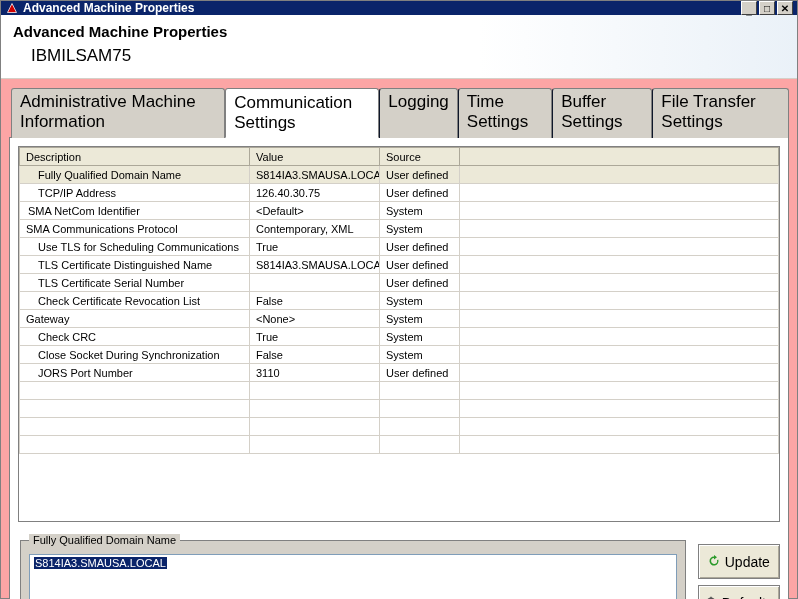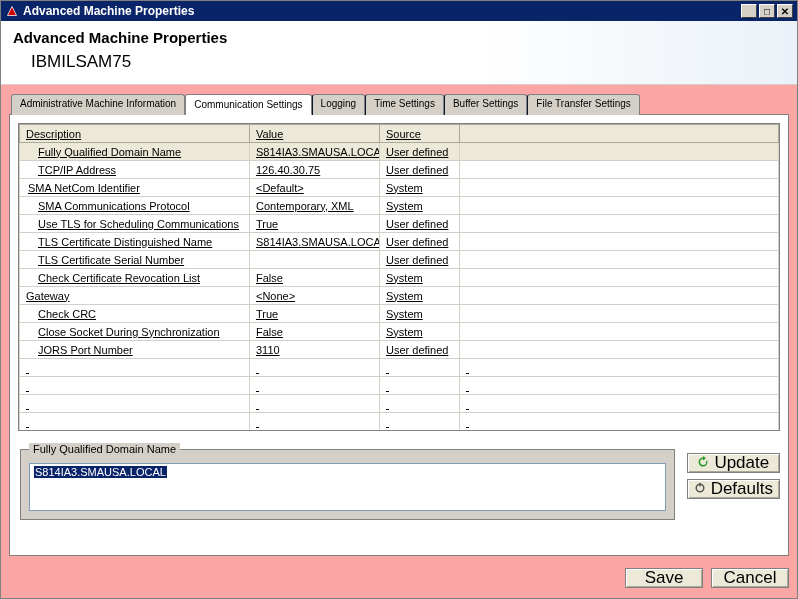--- a/index.html
+++ b/index.html
@@ -70,21 +70,21 @@
   .tab {
     padding: 3px 8px 3px 8px;
     border: 1px solid #808080;
     border-bottom: none;
     background: #d4d0c8;
     margin-right: 0px;
     position: relative;
     top: 1px;
     cursor: pointer;
     border-top-left-radius:3px; border-top-right-radius:3px;
-    font-size:10px;
+    font-size:17px;
   }
   .tab + .tab { border-left: 1px solid #0f172a; }
   .tab.active {
     background:#fff;
     border-color:#808080;
     border-top:1px solid #808080;
     border-bottom: 1px solid #fff;
     z-index:2;
     top:1px;
     padding-top:4px; padding-bottom:4px;
@@ -97,23 +97,22 @@
     background:#fff;
     border:1px solid #808080;
     flex:1;
     padding:8px;
     display:flex; flex-direction:column;
   }
   .table-wrap{
     border:1px solid #808080;
     background:#fff;
     flex:none;
-    height: 308px;
+    height: 376px;
     overflow:hidden;
-    text-decoration:underline;
   }
   table.grid {
     width:100%; border-collapse:collapse; table-layout:fixed;
   }
   table.grid th, table.grid td {
     border: 1px solid #d4d0c8;
     padding: 2px 6px;
     height:18px;
     font-size:11px;
     text-align:left;
@@ -147,28 +146,28 @@
     background:#fff; padding:2px 4px; font-size:11px;
     resize:none;
   }
   .highlight-text{
     background:#0a246a; color:#fff; padding:0 1px;
   }
   .side-buttons{
     display:flex; flex-direction:column; gap:6px; margin-top:10px;
   }
   .btn {
-    min-width:72px; height:20px;
+    min-width:72px; height:35px;
     border:1px solid #808080;
     background:#ece9d8;
     box-shadow: inset 1px 1px #fff, inset -1px -1px #aca899;
     cursor:pointer;
     display:flex; align-items:center; justify-content:center;
     gap:5px;
-    font-size:17px;
+    font-size:14px;
   }
   .footer-buttons{
     display:flex; gap:8px; justify-content:flex-end;
     padding:8px 8px 10px 0;
   }
   .icon-svg{width:12px;height:12px;display:inline-block;}
 </style>
 </head>
 <body>
 
@@ -234,21 +233,21 @@
                 <td>User defined</td>
                 <td></td>
               </tr>
               <tr>
                 <td style="padding-left: 8px;">SMA NetCom Identifier</td>
                 <td>&lt;Default&gt;</td>
                 <td>System</td>
                 <td></td>
               </tr>
               <tr>
-                <td style="padding-left: 18px;">SMA Communications Protocol</td>
+                <td style="padding-left: 6px;">SMA Communications Protocol</td>
                 <td>Contemporary, XML</td>
                 <td>System</td>
                 <td></td>
               </tr>
               <tr>
                 <td style="padding-left: 18px;">Use TLS for Scheduling Communications</td>
                 <td>True</td>
                 <td>User defined</td>
                 <td></td>
               </tr>

